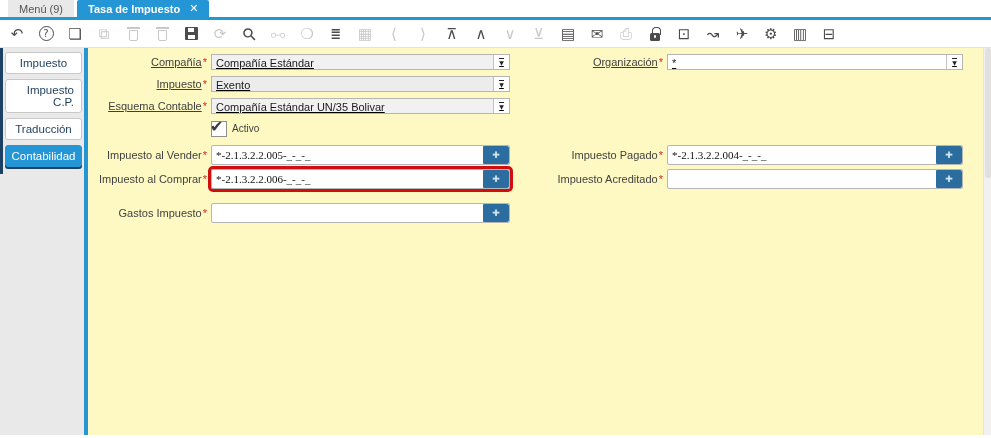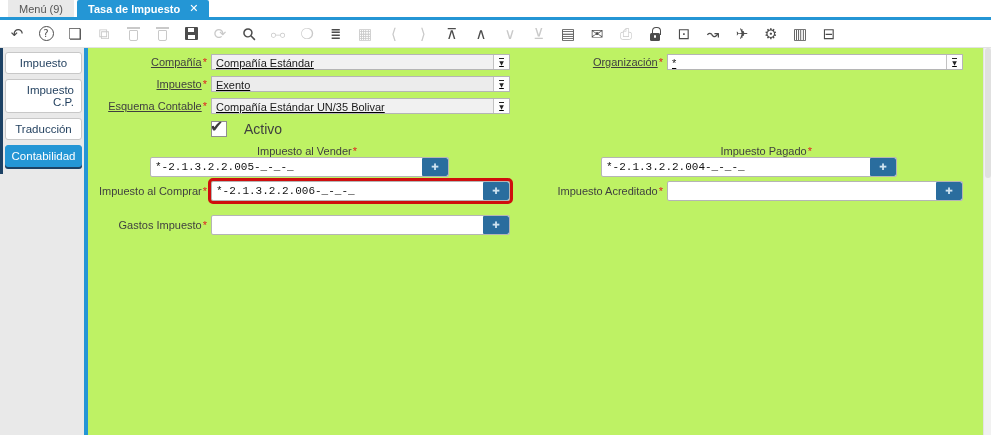--- a/index.html
+++ b/index.html
@@ -37,21 +37,21 @@
 
   
   .bodywrap { display:flex; height:387px; }
   .sidebar { width:88px; background:#e9e9e9; border-right:4px solid #2496d5; flex:none; }
   .tabs-stack { border-left:3px solid #1c4164; padding:4px 0 2px 0; }
   .stab { width:77px; margin:0 0 5px 2px; background:#fff; border:1px solid #c8c8c8; border-radius:3px;
           font-size:11.5px; color:#1e3d5c; text-align:center; padding:4px 3px; cursor:pointer; }
   .stab.multiline { text-align:right; padding-right:7px; }
   .stab.active { background:#2496d5; border-color:#2496d5; color:#fff; box-shadow:0 2px 0 #1c4164; }
 
-  .content { position:relative; flex:1; background:#bef264; }
+  .content { position:relative; flex:1; background:#fef9c3; }
   .scrollstrip { position:absolute; right:0; top:0; bottom:0; width:8px; background:#f1f1f1; border-left:1px solid #e3e3e3; }
   .scrollthumb { position:absolute; top:0; left:1px; width:6px; height:130px; background:#e0e0e0; border-radius:3px; }
 
   
   .col-left  { position:absolute; left:0;   top:6px; width:423px; }
   .col-right { position:absolute; left:445px; top:6px; width:432px; }
   .frow { display:flex; align-items:center; margin-bottom:6px; }
   .flabel { font-size:11px; color:#3f3f3f; text-align:right; padding-right:4px; flex:none; }
   .col-left  .flabel { width:123px; }
   .col-right .flabel { width:134px; }
@@ -61,31 +61,31 @@
   .col-left  .fctrl-combo { width:299px; }
   .col-right .fctrl-combo { width:296px; }
   .fctrl-combo.editable { background:#fff; }
   .combo-val { flex:1; font-size:11px; color:#1a1a1a; padding:2px 4px; white-space:nowrap; overflow:hidden; }
   .combo-btn { width:16px; border-left:1px solid #c2c2c2; background:#fdfdfd; display:flex; align-items:center;
                justify-content:center; cursor:pointer; }
   .combo-btn .arr { font-size:6px; color:#222; border-top:1px solid #222; padding-top:1px; line-height:1; font-family:"DejaVu Sans",sans-serif; }
   .cbrow { margin-left:123px; display:flex; align-items:center; height:17px; margin-bottom:8px; margin-top:2px; }
   .checkbox { width:16px; height:16px; border:1px solid #8f8f8f; background:#fff; position:relative; cursor:pointer; flex:none; }
   .checkbox .check { position:absolute; left:-2px; top:-5px; font-size:16px; color:#3d3d3d; font-family:"DejaVu Sans",sans-serif; }
-  .cblabel { font-size:14px; color:#3f3f3f; margin-left:17px; }
+  .cblabel { font-size:10px; color:#3f3f3f; margin-left:5px; }
   .acct { display:flex; align-items:stretch; height:20px; border:1px solid #b5b5b5; border-radius:2px; background:#fff; }
   .col-left  .acct { width:299px; }
   .col-right .acct { width:296px;justify-content:space-between; }
   .acct input { flex:1; border:none; outline:none; font-size:11px; color:#111; padding:1px 4px; background:transparent; min-width:0;
-                font-family:Liberation Mono, monospace; }
+                font-family:Liberation Serif, serif; }
   .acct-btn { width:26px; background:#2a6d9e; border:none; border-radius:1px 2px 2px 1px; display:flex; align-items:center;
               justify-content:center; cursor:pointer; flex:none; }
   .acct-btn .plus { color:#cfe3f0; font-size:9px; font-family:"DejaVu Sans",sans-serif; }
   .acct.hl { outline:3px solid #cf0e0e; }
-  .row-vender { margin-bottom:4px;flex-direction:column; }
+  .row-vender { margin-bottom:4px; }
   .row-comprar { margin-bottom:14px; }
   .spacer-right { height:69px; }
 </style>
 </head>
 <body>
 
 <div class="window">
 
   <div class="tabbar">
     <div class="wtab inactive">

